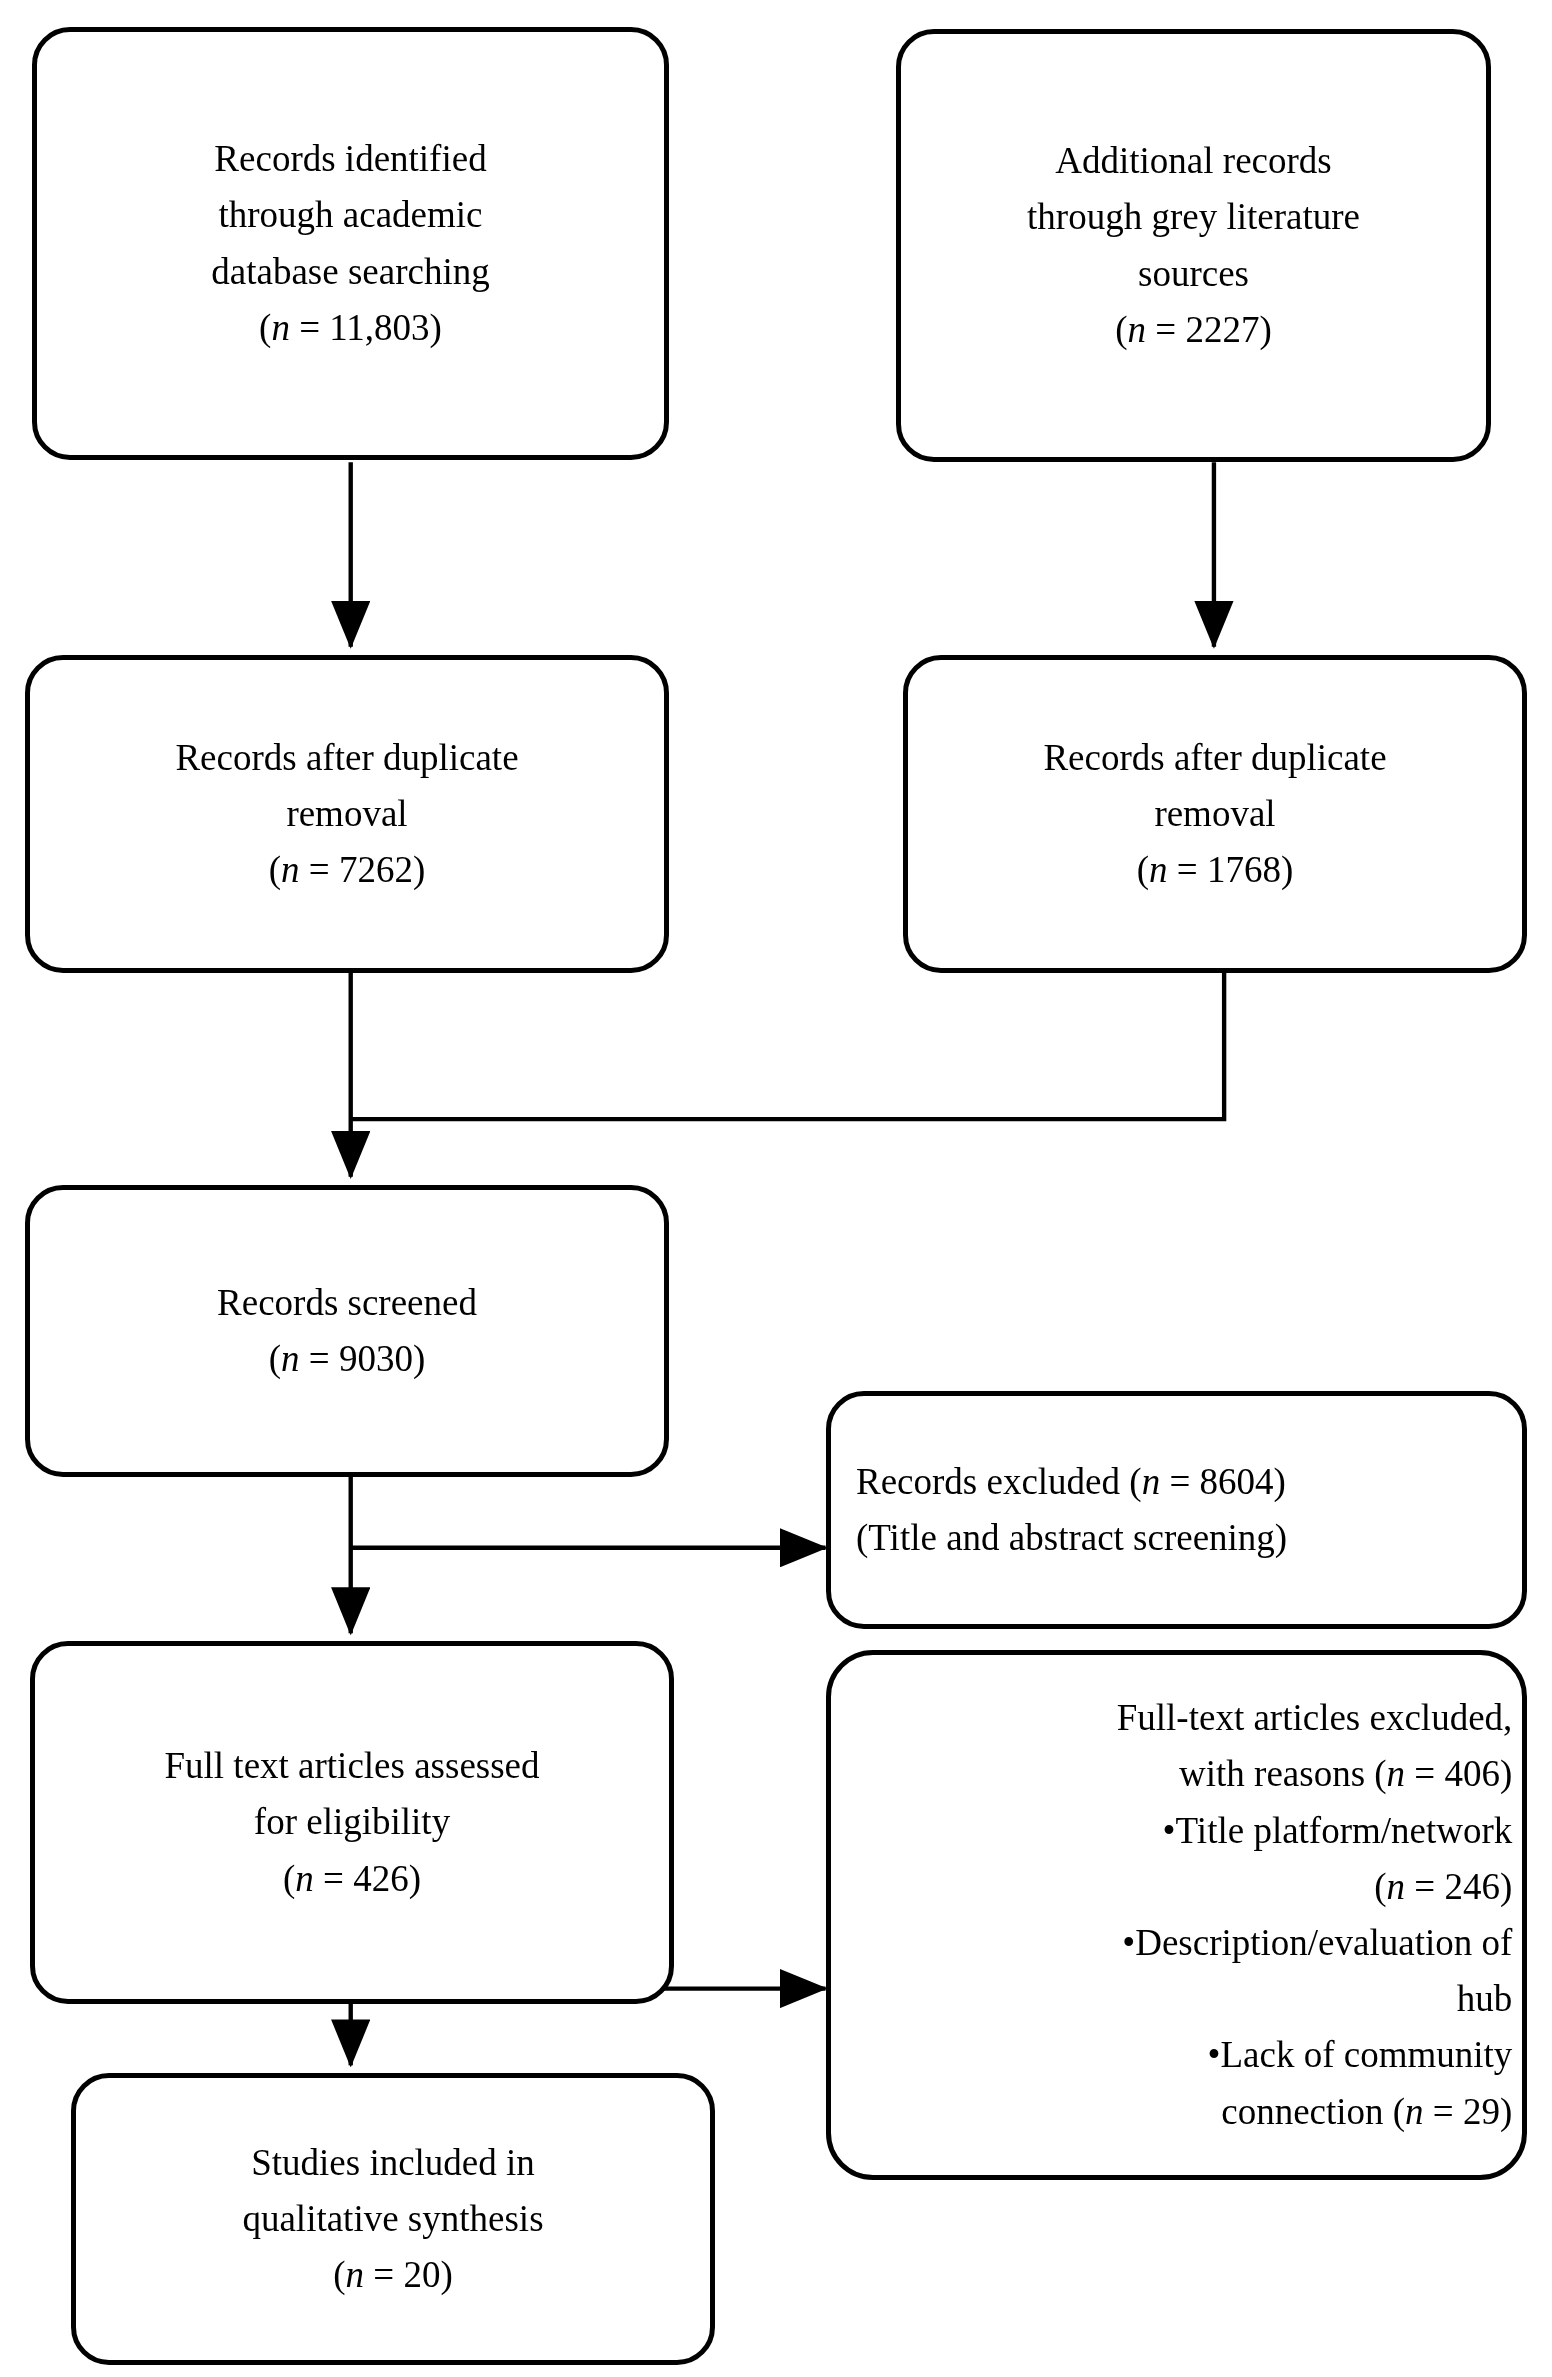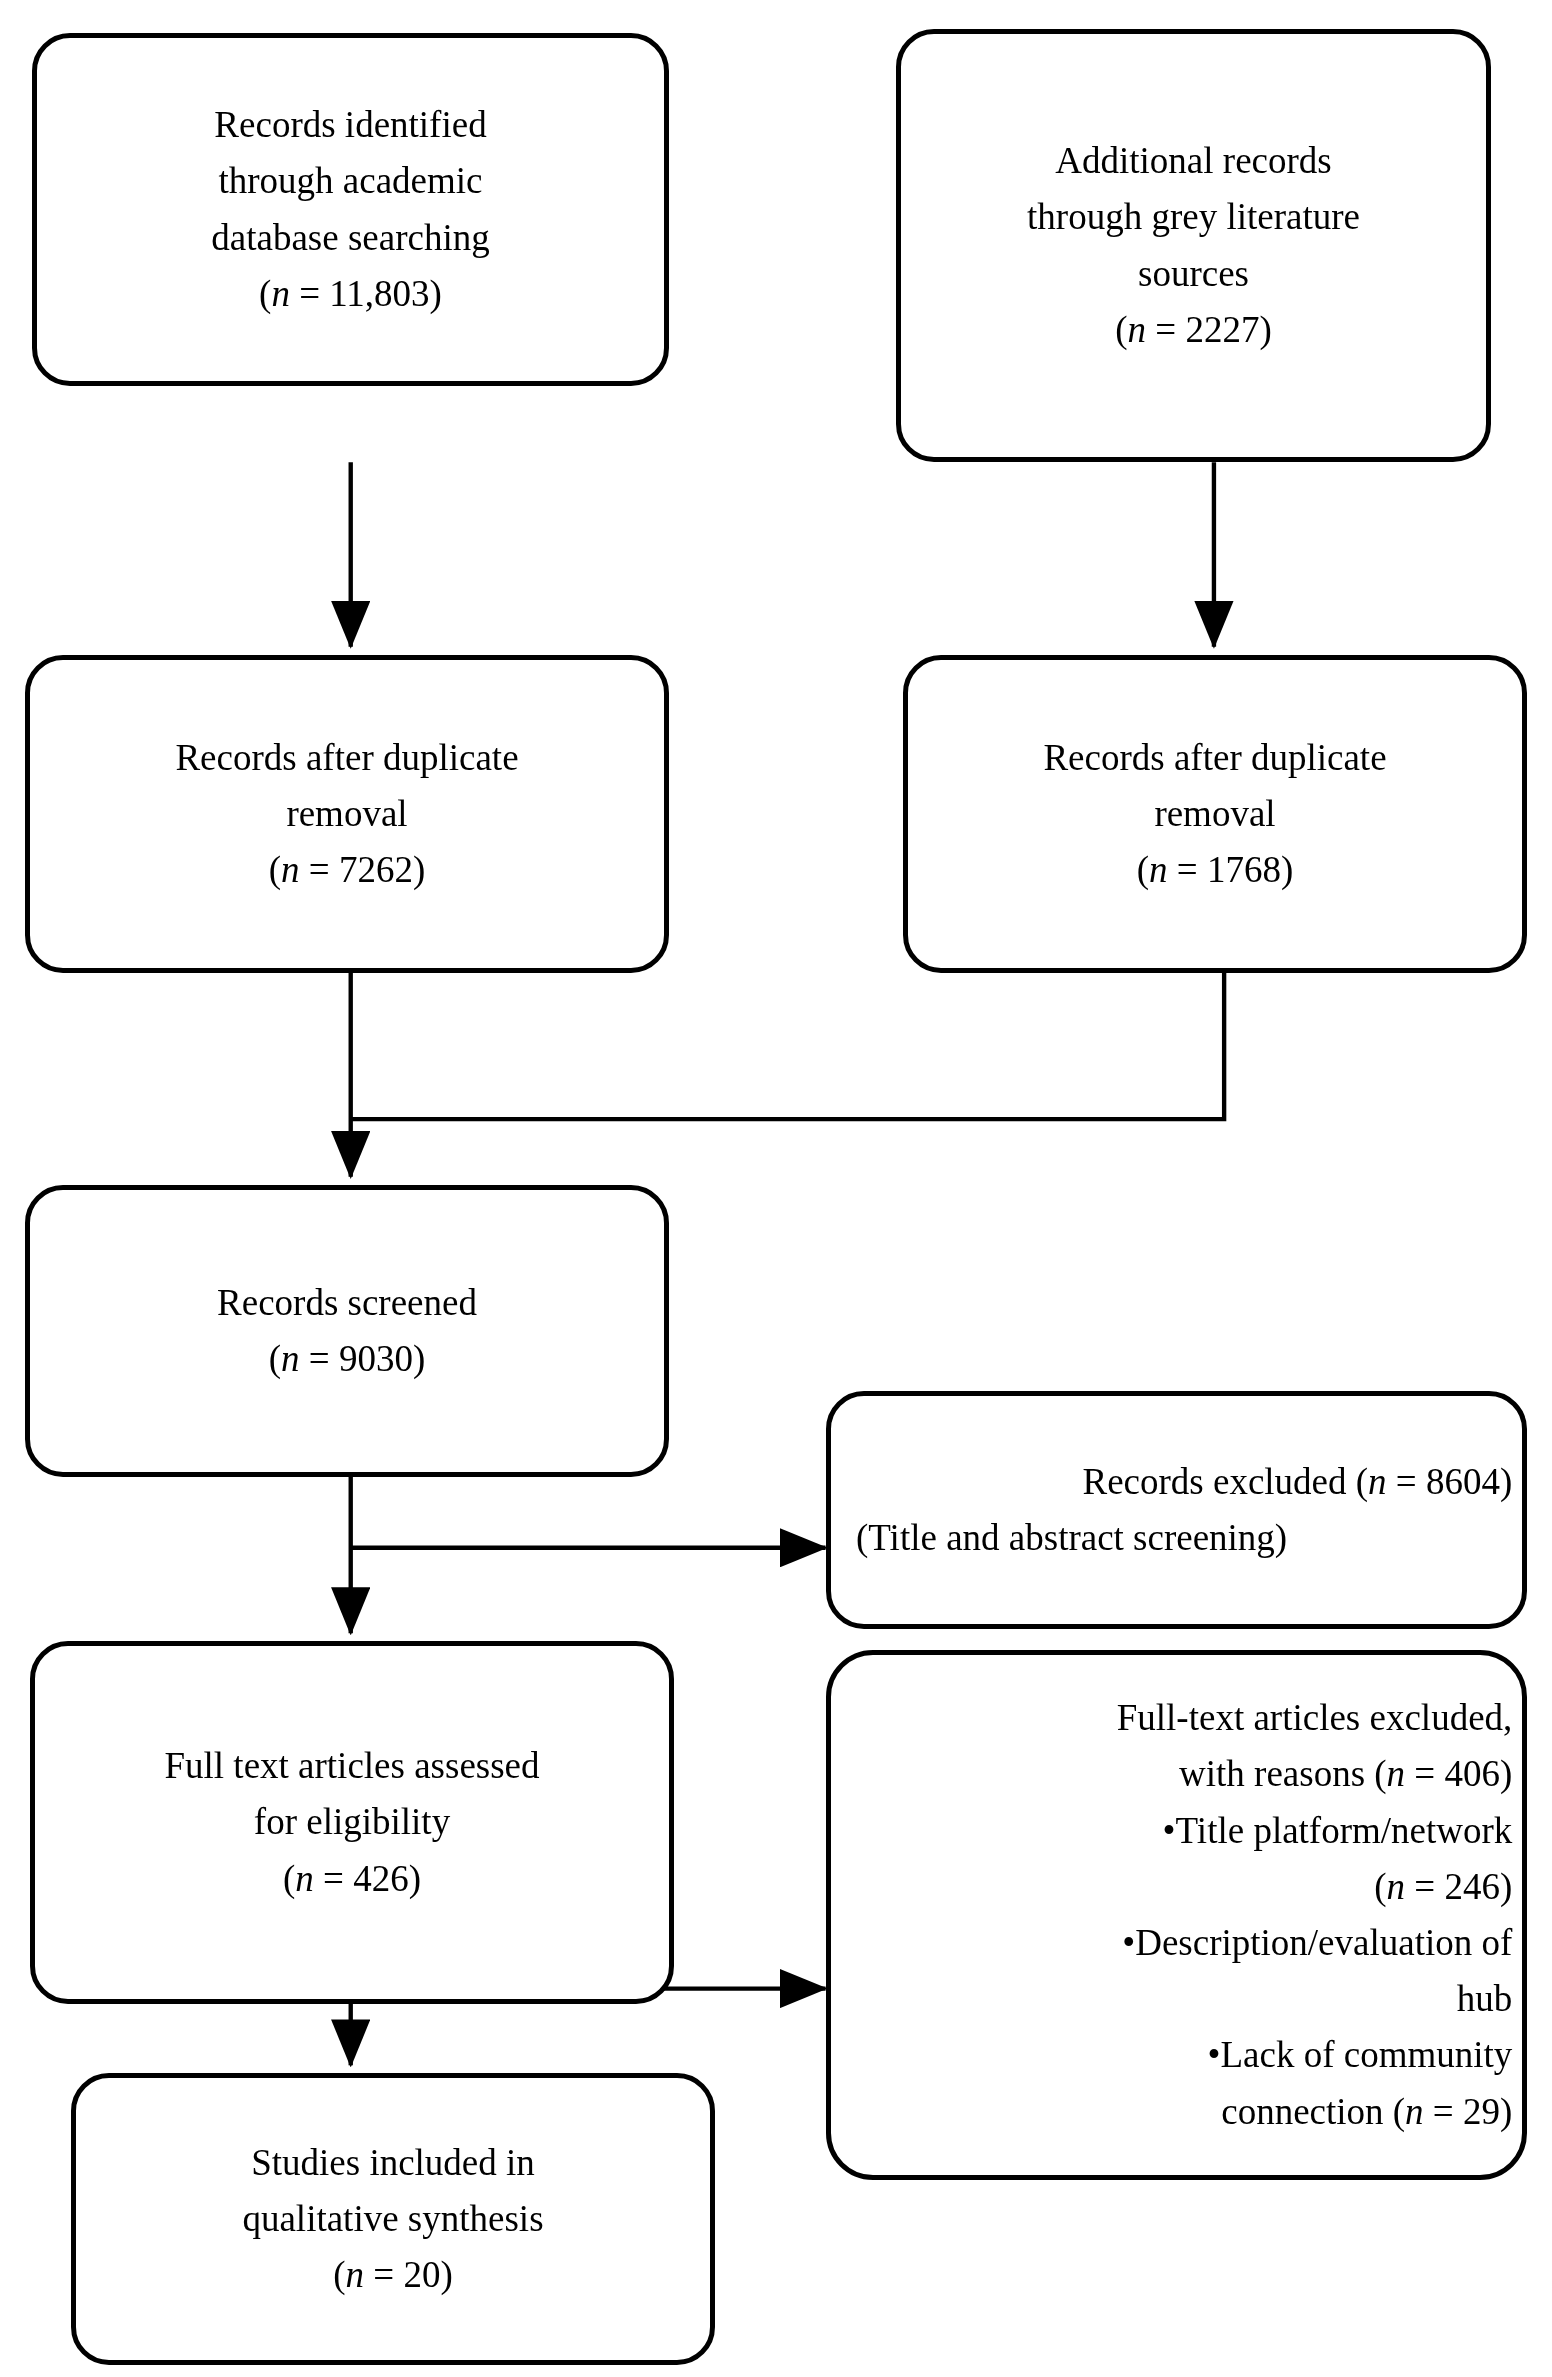--- a/index.html
+++ b/index.html
@@ -87,21 +87,21 @@
 
     <g>
       <line x1="722" y1="3992" x2="722" y2="4254" stroke="#000000" stroke-width="9" marker-end="url(#arrowhead)"></line>
     </g>
 
     <g>
       <line x1="722" y1="4096" x2="1700" y2="4096" stroke="#000000" stroke-width="9" marker-end="url(#arrowhead)"></line>
     </g>
   </svg>
 
-  <div class="node center" style="left:32px; top:33px; width:637px; height:353px;">
+  <div class="node center" style="left:32px; top:27px; width:637px; height:433px;">
     <div class="line">Records identified</div>
     <div class="line">through academic</div>
     <div class="line">database searching</div>
     <div class="line ital" style="font-style: normal;">(<span style="font-style:italic">n</span> = 11,803)</div>
   </div>
 
   <div class="node center" style="left:896px; top:29px; width:595px; height:433px;">
     <div class="line">Additional records</div>
     <div class="line">through grey literature</div>
     <div class="line">sources</div>
@@ -119,21 +119,21 @@
     <div class="line">removal</div>
     <div class="line ital" style="font-style: normal;">(<span style="font-style:italic">n</span> = 1768)</div>
   </div>
 
   <div class="node center" style="left:25px; top:1185px; width:644px; height:292px;justify-content:center;">
     <div class="line">Records screened</div>
     <div class="line ital" style="font-style: normal;">(<span style="font-style:italic">n</span> = 9030)</div>
   </div>
 
   <div class="node left-align" style="left:826px; top:1391px; width:701px; height:238px;">
-    <div class="line" style="font-style: normal; text-align: right;">Records excluded (<span style="font-style:italic">n</span> = 8604)</div>
+    <div class="line" style="font-style: normal;">Records excluded (<span style="font-style:italic">n</span> = 8604)</div>
     <div class="line">(Title and abstract screening)</div>
   </div>
 
   <div class="node center" style="left:30px; top:1641px; width:644px; height:363px;">
     <div class="line">Full text articles assessed</div>
     <div class="line">for eligibility</div>
     <div class="line ital" style="font-style: normal;">(<span style="font-style:italic">n</span> = 426)</div>
   </div>
 
   <div class="node left-align" style="left:826px; top:1650px; width:701px; height:530px; border-radius:47px;align-items:flex-end;">

